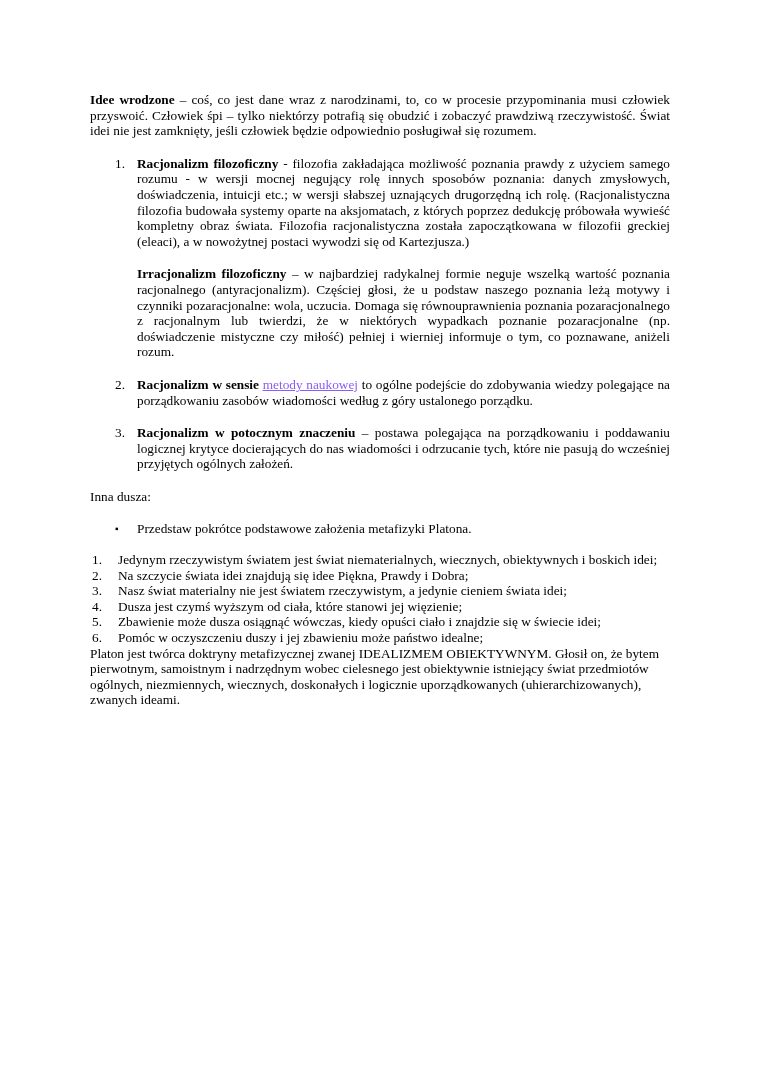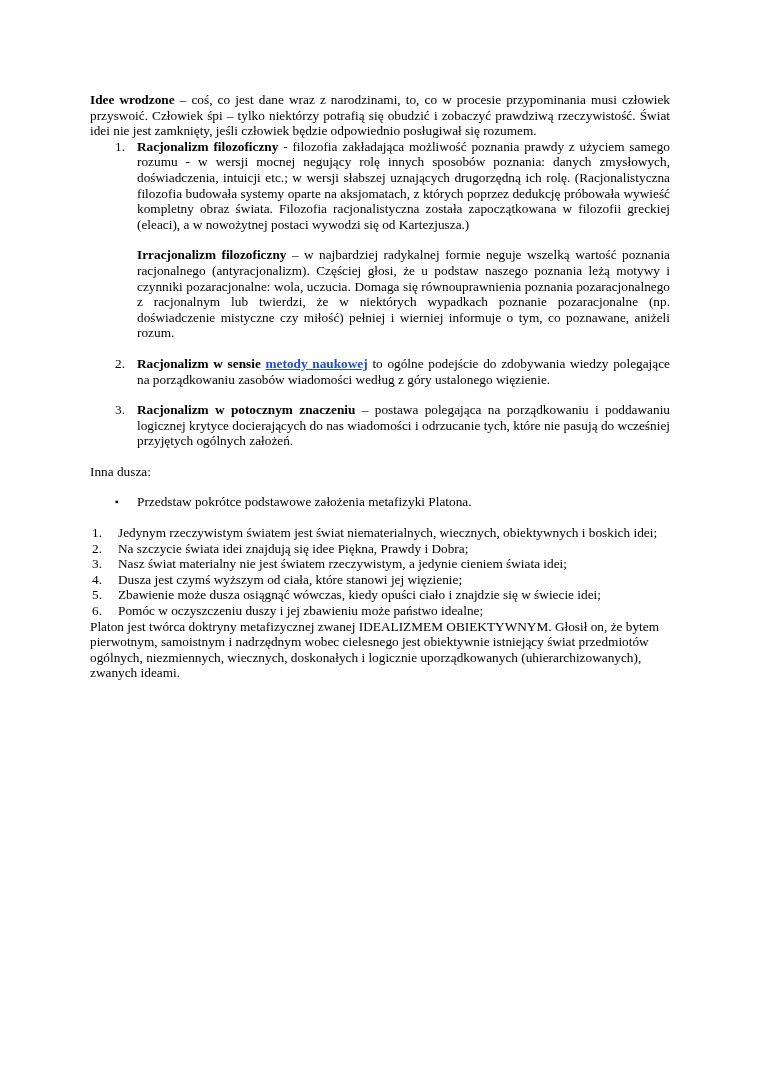--- a/index.html
+++ b/index.html
@@ -16,52 +16,52 @@
   .content {
     position: absolute;
     left: 90px; top: 92px; width: 580px;
     font-family: "Liberation Serif", "DejaVu Serif", serif;
     font-size: 13.3px;
     line-height: 15.6px;
     color: #000000;
   }
   .para { margin: 0; }
   .just { text-align: justify; }
-  .m-after { margin-bottom: 15px; }
+  .m-after { margin-bottom: 15px; margin-top: 17px; }
   .b { font-weight: bold; }
   .li { position: relative; }
   .indent1 { padding-left: 47px; }
   .indent1 > .num { position: absolute; left: 25px; top: 0; }
   .indent2 { padding-left: 28px; }
   .indent2 > .num { position: absolute; left: 2px; top: 0; }
   .bullet-marker { font-size: 10px; }
   .doclink {
-    color: #1d4ed8;
-    font-weight: bold;
+    color: #8b5cf6;
+    font-weight: normal;
     text-decoration: underline;
     cursor: pointer;
   }
 </style>
 </head>
 <body>
 
 <div class="page">
   <div class="content">
 
     <p class="para just"><span class="b">Idee wrodzone</span><span> – coś, co jest dane wraz z narodzinami, to, co w procesie przypominania musi człowiek przyswoić. Człowiek śpi – tylko niektórzy potrafią się obudzić i zobaczyć prawdziwą rzeczywistość. Świat idei nie jest zamknięty, jeśli człowiek będzie odpowiednio posługiwał się rozumem.</span></p>
 
     <div class="li indent1">
       <span class="num">1.</span>
       <p class="para just m-after"><span class="b">Racjonalizm filozoficzny</span><span> - filozofia zakładająca możliwość poznania prawdy z użyciem samego rozumu - w wersji mocnej negujący rolę innych sposobów poznania: danych zmysłowych, doświadczenia, intuicji etc.; w wersji słabszej uznających drugorzędną ich rolę. (Racjonalistyczna filozofia budowała systemy oparte na aksjomatach, z których poprzez dedukcję próbowała wywieść kompletny obraz świata. Filozofia racjonalistyczna została zapoczątkowana w filozofii greckiej (eleaci), a w nowożytnej postaci wywodzi się od Kartezjusza.)</span></p>
       <p class="para just m-after"><span class="b">Irracjonalizm filozoficzny</span><span> – w najbardziej radykalnej formie neguje wszelką wartość poznania racjonalnego (antyracjonalizm). Częściej głosi, że u podstaw naszego poznania leżą motywy i czynniki pozaracjonalne: wola, uczucia. Domaga się równouprawnienia poznania pozaracjonalnego z racjonalnym lub twierdzi, że w niektórych wypadkach poznanie pozaracjonalne (np. doświadczenie mistyczne czy miłość) pełniej i wierniej informuje o tym, co poznawane, aniżeli rozum.</span></p>
     </div>
 
     <div class="li indent1">
       <span class="num">2.</span>
-      <p class="para just m-after"><span class="b">Racjonalizm w sensie </span><a class="doclink">metody naukowej</a><span> to ogólne podejście do zdobywania wiedzy polegające na porządkowaniu zasobów wiadomości według z góry ustalonego więzienie.</span></p>
+      <p class="para just m-after"><span class="b">Racjonalizm w sensie </span><a class="doclink">metody naukowej</a><span> to ogólne podejście do zdobywania wiedzy polegające na porządkowaniu zasobów wiadomości według z góry ustalonego porządku.</span></p>
     </div>
 
     <div class="li indent1">
       <span class="num">3.</span>
       <p class="para just m-after"><span class="b">Racjonalizm w potocznym znaczeniu</span><span> – postawa polegająca na porządkowaniu i poddawaniu logicznej krytyce docierających do nas wiadomości i odrzucanie tych, które nie pasują do wcześniej przyjętych ogólnych założeń.</span></p>
     </div>
 
 
     <p class="para m-after">Inna dusza:</p>
 

